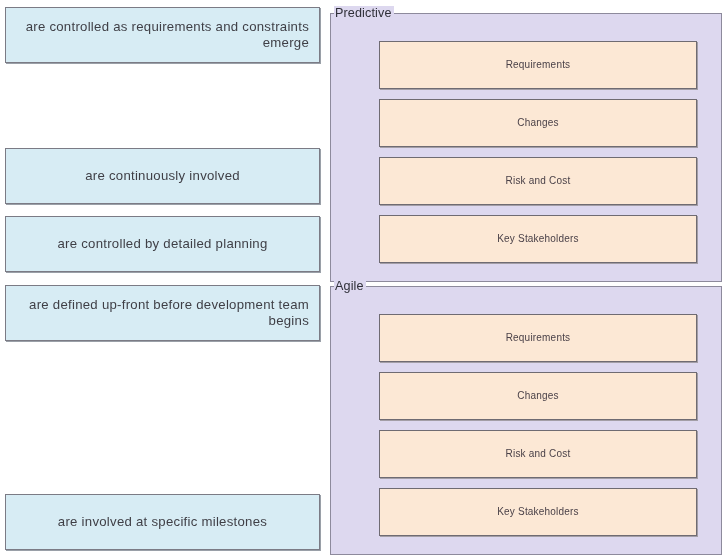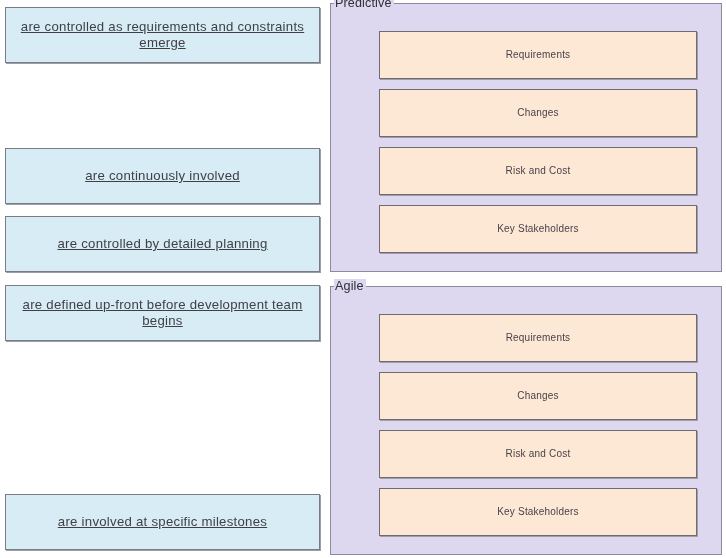--- a/index.html
+++ b/index.html
@@ -43,36 +43,35 @@
     align-items: center;
     justify-content: center;
     box-sizing: border-box;
     padding: 2px 10px;
   }
 
   .answer-tile .tile-label {
     color: #3f3f46;
     font-size: 13.2px;
     line-height: 16px;
-    text-align: center;
+    text-align: right;
     letter-spacing: 0.02em;
-    text-decoration: underline;
   }
 
   
   .category-panel {
     position: absolute;
     left: 330px;
     width: 392px;
     background: #ddd8ef;
     border: 1px solid #8d8a9c;
     box-sizing: border-box;
   }
 
-  #panel-predictive { top: 3px;   height: 269px; }
+  #panel-predictive { top: 13px;   height: 269px; }
   #panel-agile      { top: 286px; height: 269px; }
 
   .panel-title {
     position: absolute;
     left: 3px;
     top: -8px;
     font-size: 12.6px;
     color: #2f2f38;
     background: #ddd8ef;
     padding: 0 2px 0 1px;

